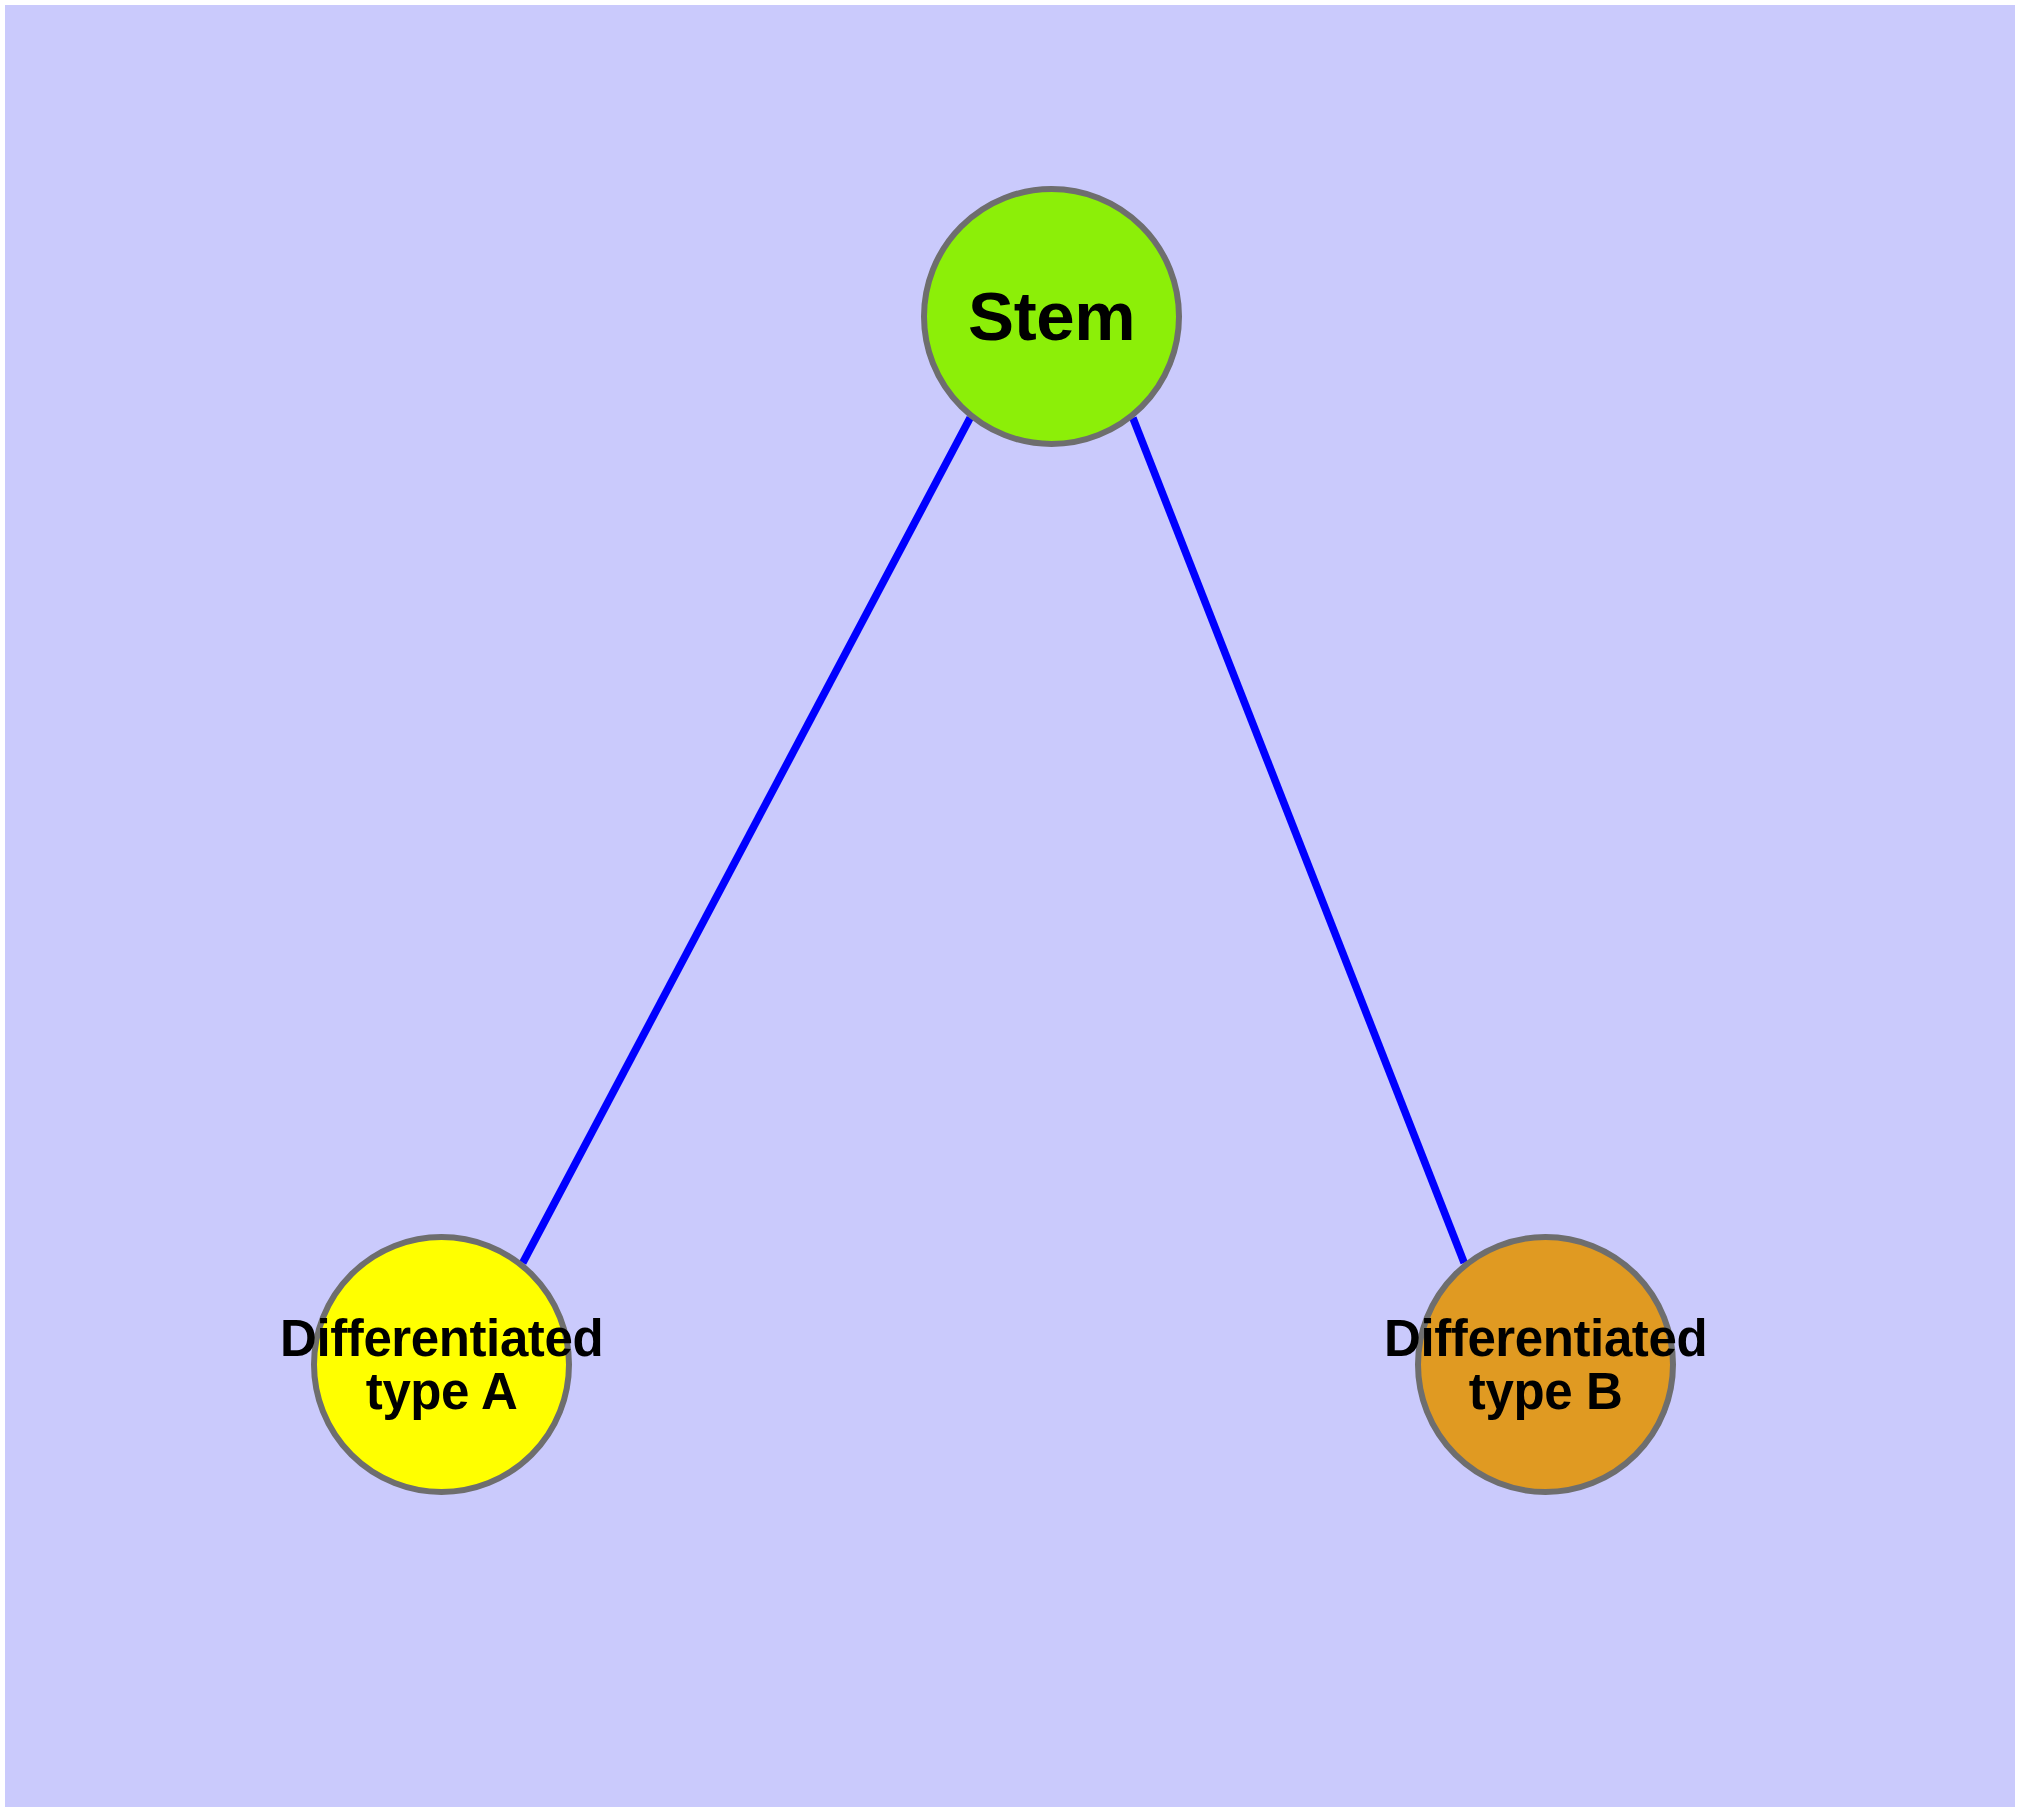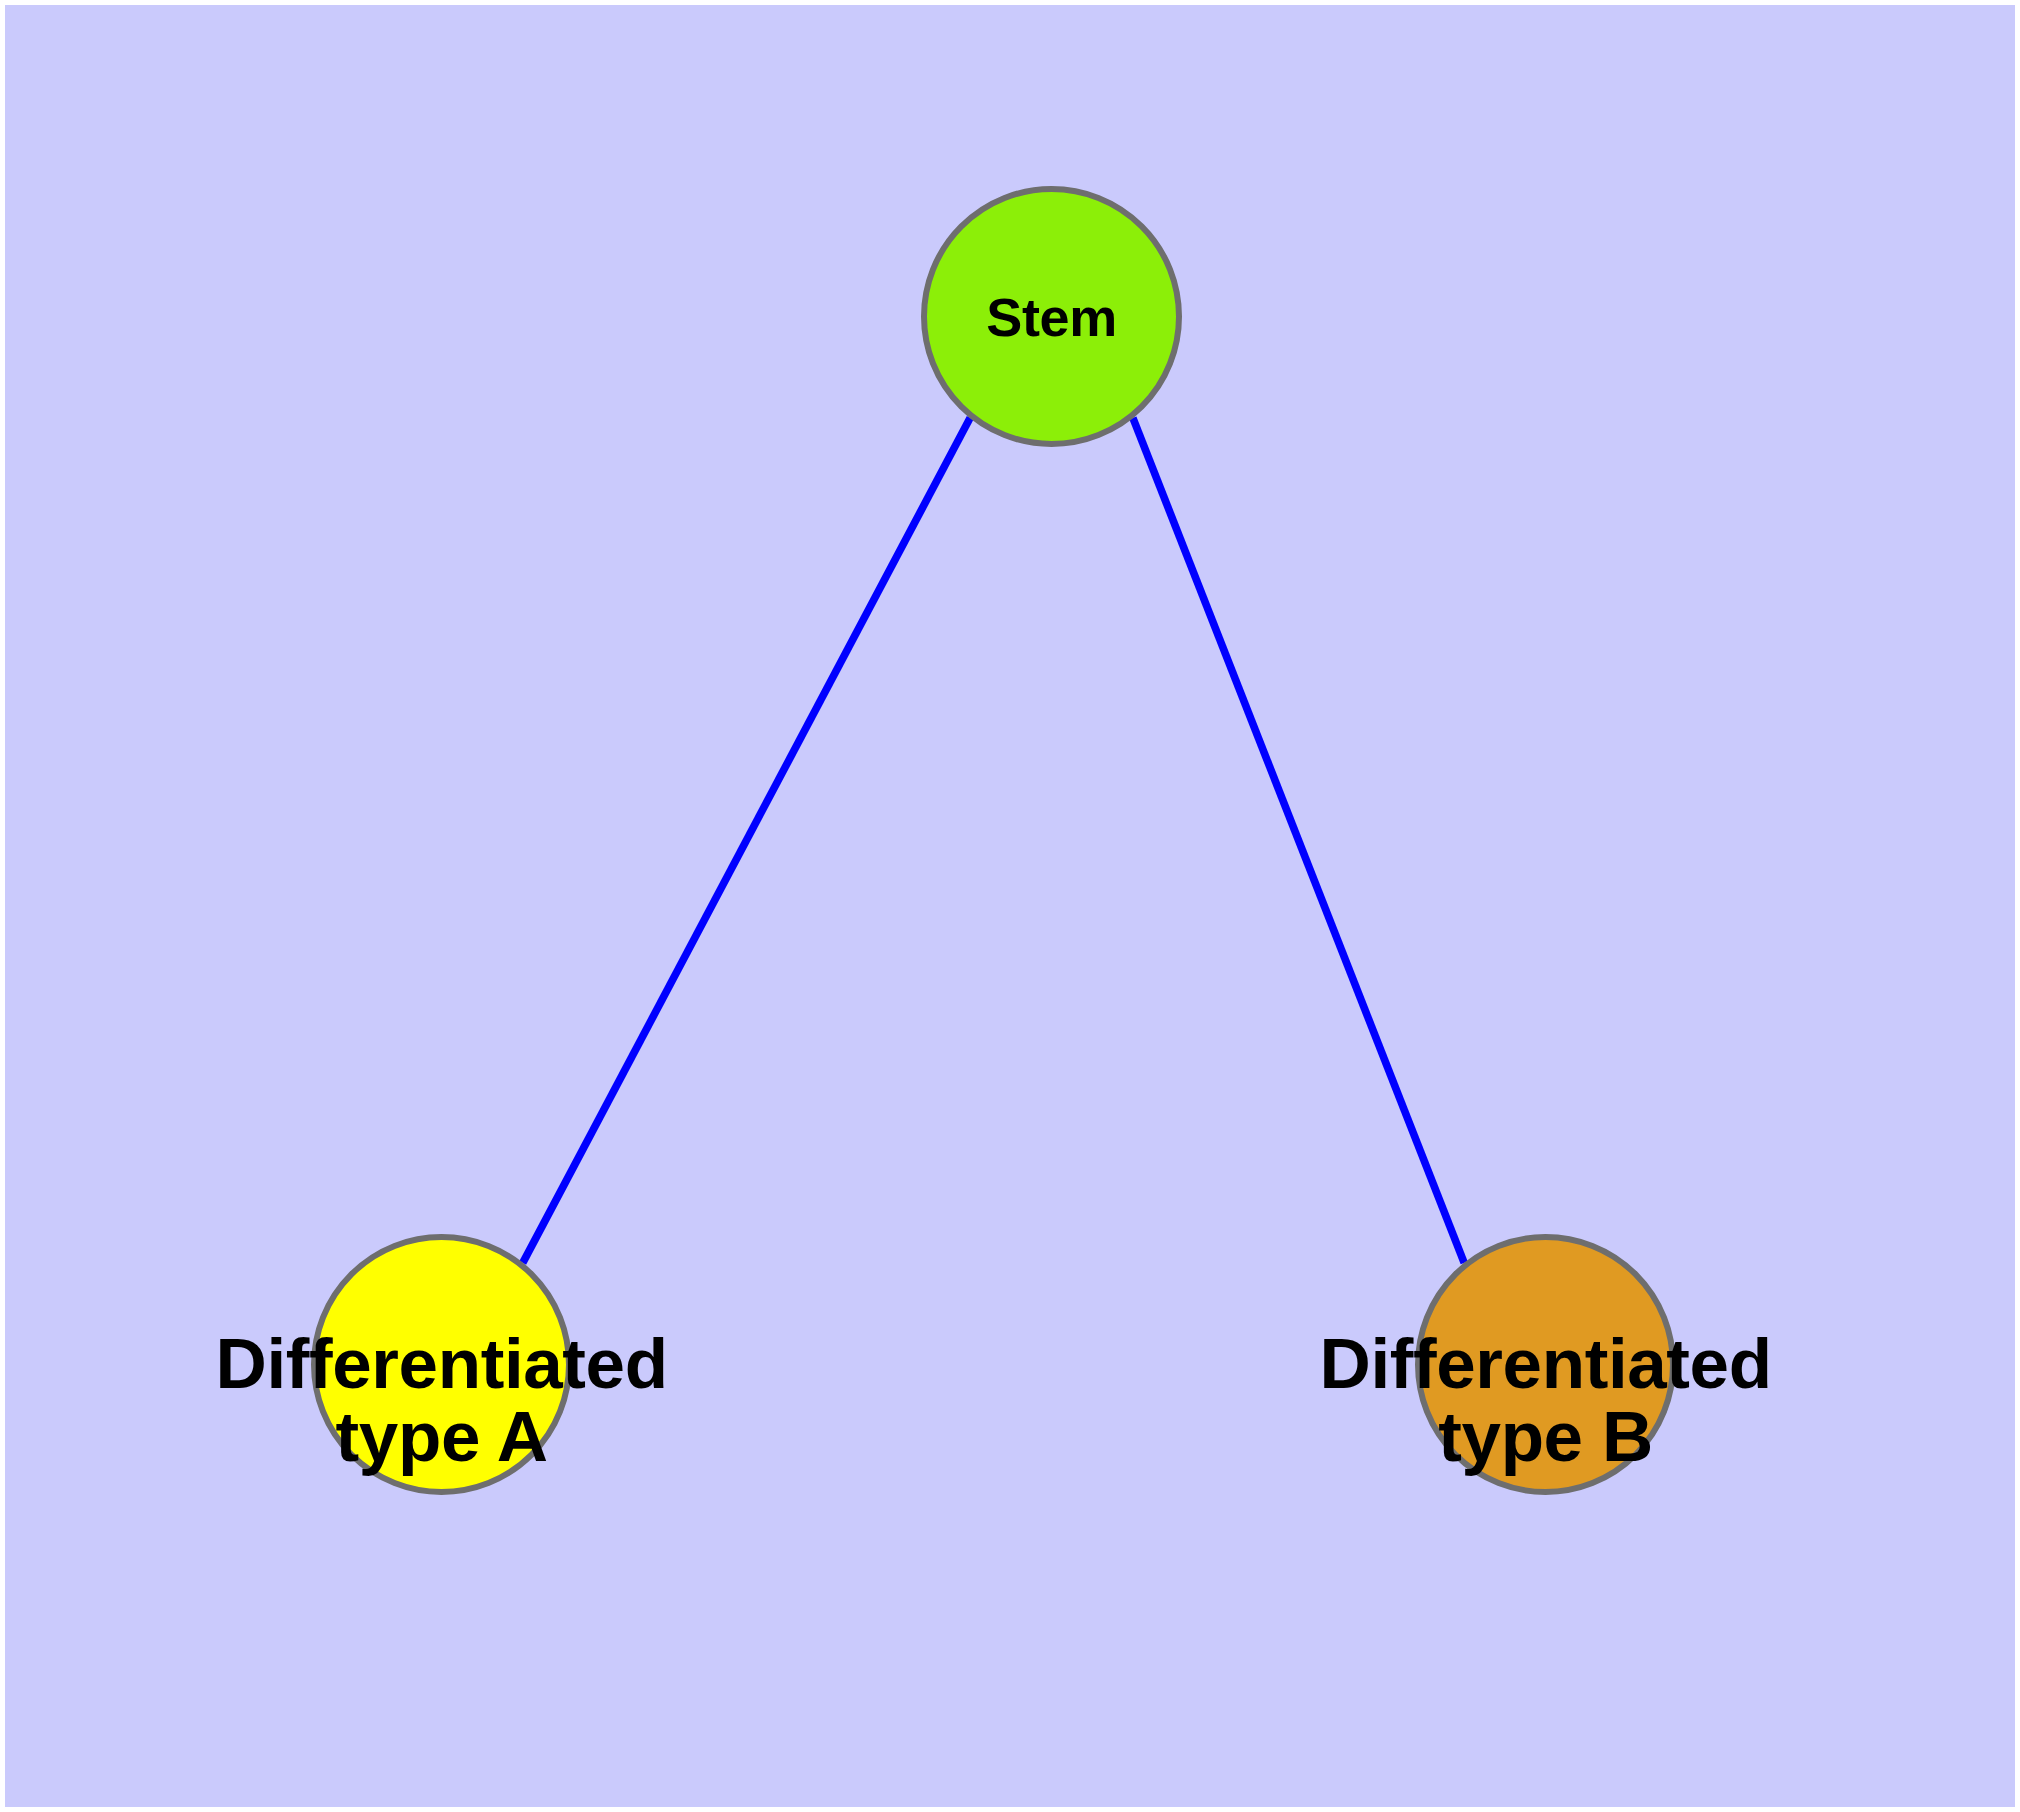--- a/index.html
+++ b/index.html
@@ -43,22 +43,22 @@
     top: 50%;
     transform: translate(-50%, -50%);
     color: #000000;
     font-weight: bold;
     text-align: center;
     white-space: pre;
     line-height: 1.04;
     letter-spacing: -0.4px;
     pointer-events: none;
   }
-  .label-stem   { font-size: 54px; }
-  .label-child  { font-size: 71px; margin-top: 36px; }
+  .label-stem   { font-size: 69px; }
+  .label-child  { font-size: 51px; }
 </style>
 </head>
 <body>
 
 <div id="stage">
   <div id="canvas">
 
     <svg id="edge-layer" viewBox="0 0 2372 2126" preserveAspectRatio="none">
       <line x1="1139" y1="487" x2="611" y2="1484" stroke="#0000ff" stroke-width="9" stroke-linecap="butt"></line>
       <line x1="1331" y1="487" x2="1722" y2="1484" stroke="#0000ff" stroke-width="9" stroke-linecap="butt"></line>

